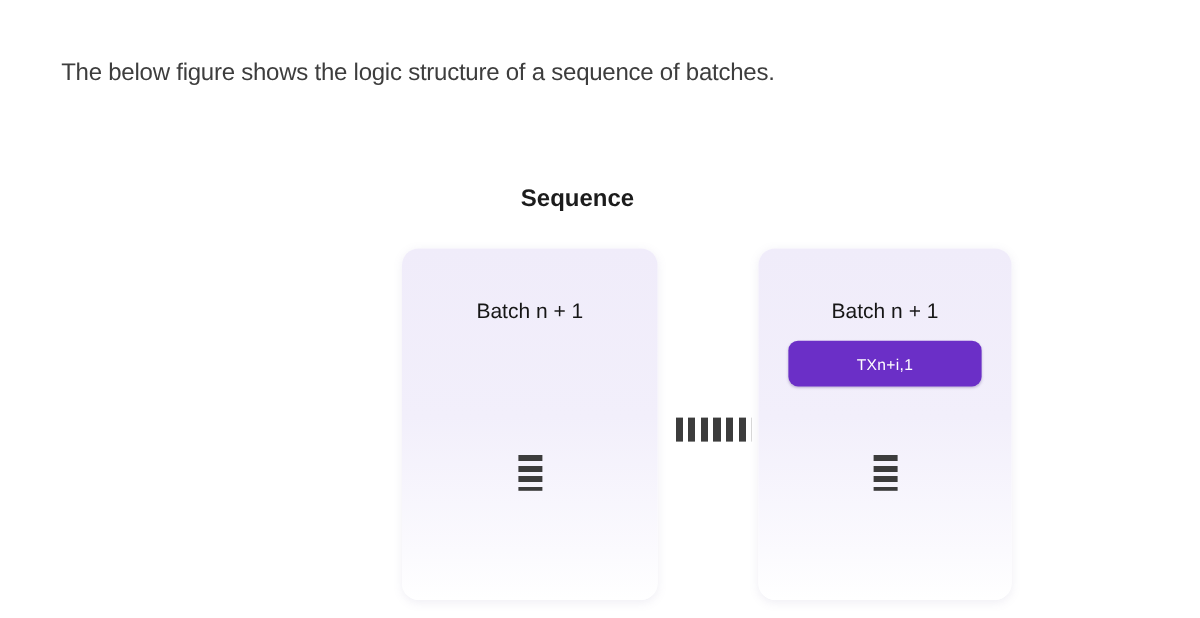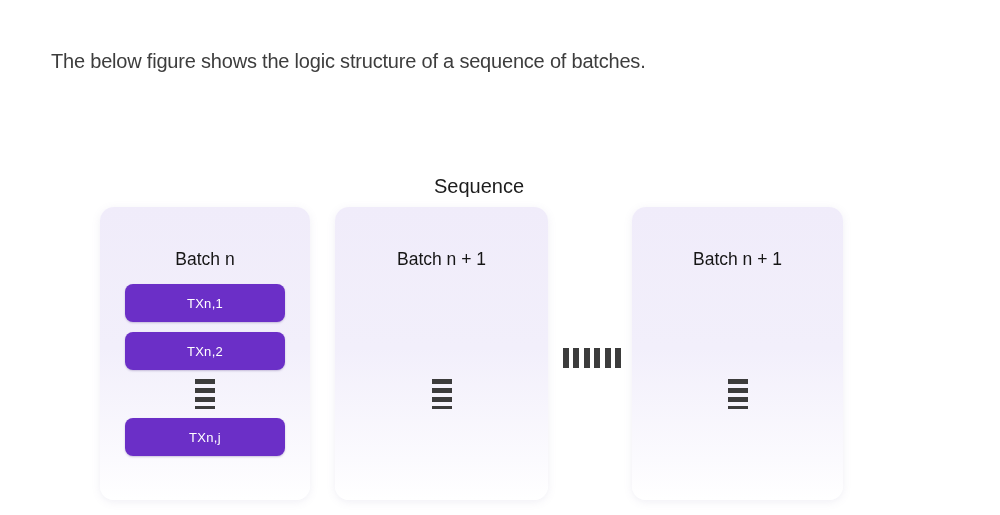--- a/index.html
+++ b/index.html
@@ -18,21 +18,21 @@
     -webkit-font-smoothing:antialiased;
   }
   .page{position:relative;width:1000px;height:515px;background:var(--page-bg);overflow:hidden;}
 
   .caption{
     position:absolute;left:21px;top:19px;
     font-size:20px;line-height:24px;color:var(--title-color);letter-spacing:-0.2px;
   }
   .seq-label{
     position:absolute;left:404px;top:124px;
-    font-size:20px;line-height:24px;font-weight:400;color:#1C1C1C;margin-top:20px;
+    font-size:20px;line-height:24px;font-weight:700;color:#1C1C1C;
   }
 
   .card{
     position:absolute;top:187px;height:293px;border-radius:14px;
     background:linear-gradient(180deg, var(--card-bg-top) 0%, #F2EFFB 48%, #FBFAFE 86%, #FFFFFF 100%);
     box-shadow:0 2px 8px rgba(130,120,170,0.12);
   }
   .card-1{left:80px;width:210px;}
   .card-2{left:315px;width:213px;}
   .card-3{left:612px;width:211px;}
@@ -64,33 +64,27 @@
 </style>
 </head>
 <body>
 
 <div class="page">
 
   <div class="caption">The below figure shows the logic structure of a sequence of batches.</div>
 
   <div class="seq-label">Sequence</div>
 
-  <div class="card card-1">
-    <div class="card-title">Batch n</div>
-    <div class="tx tx-1">TXn,1</div>
-    <div class="tx tx-2">TXn,2</div>
-    <div class="vdots"></div>
-    <div class="tx tx-3">TXn,j</div>
-  </div>
 
   <div class="card card-2">
     <div class="card-title">Batch n + 1</div>
     <div class="vdots"></div>
   </div>
 
   <div class="hdash"></div>
 
   <div class="card card-3">
     <div class="card-title">Batch n + 1</div>
+    <div class="tx tx-1">TXn+i,1</div>
     <div class="vdots"></div>
   </div>
 
 </div>
 
 </body></html>

